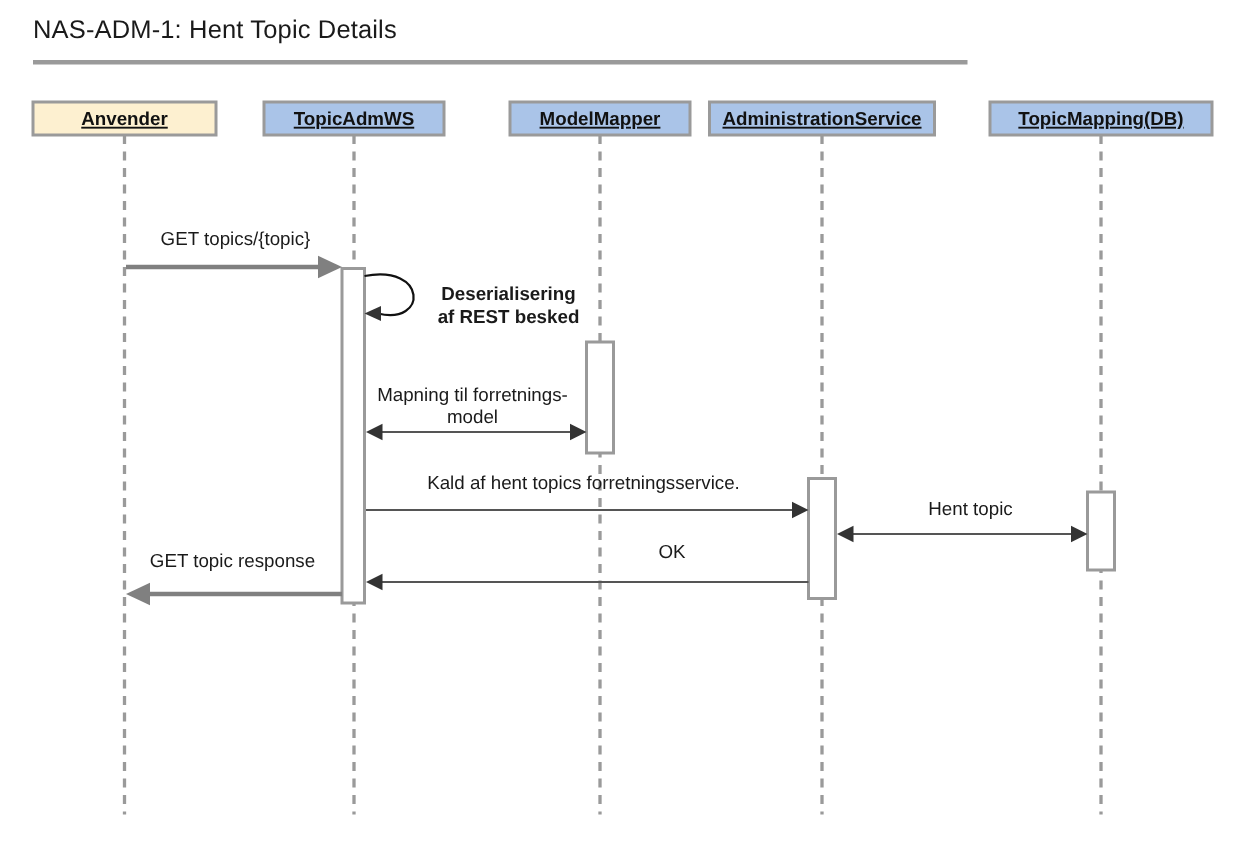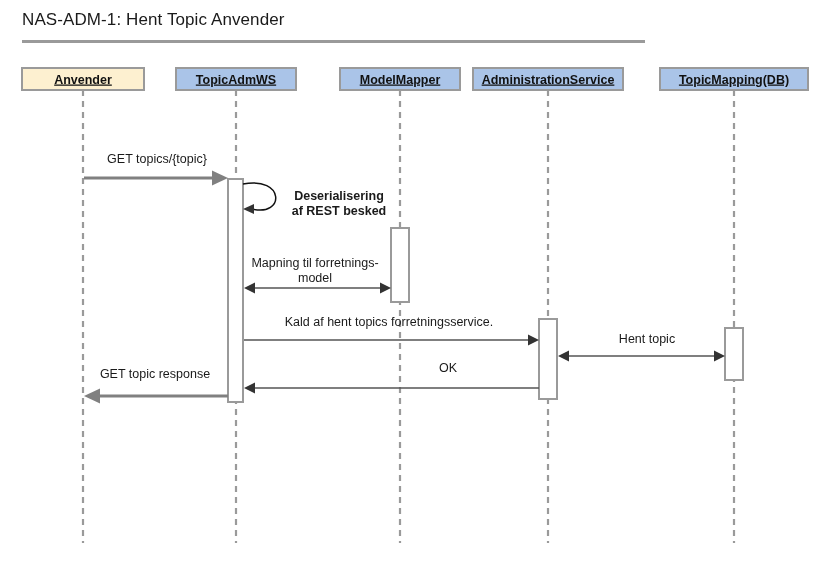--- a/index.html
+++ b/index.html
@@ -96,21 +96,21 @@
   }
   .head-thick {
     fill: #808080;
   }
 </style>
 </head>
 <body>
 
 <div id="diagram-root">
 
-  <div class="page-title">NAS-ADM-1: Hent Topic Anvender</div>
+  <div class="page-title">NAS-ADM-1: Hent Topic Details</div>
   <div class="title-rule"></div>
 
   <svg class="seq" id="seq-svg" viewBox="0 0 829 577">
     <g id="layer-lifelines">
         <line x1="83" y1="90" x2="83" y2="543" class="lifeline"></line>
         <line x1="236" y1="90" x2="236" y2="543" class="lifeline"></line>
         <line x1="400" y1="90" x2="400" y2="543" class="lifeline"></line>
         <line x1="548" y1="90" x2="548" y2="543" class="lifeline"></line>
         <line x1="734" y1="90" x2="734" y2="543" class="lifeline"></line>
       </g>

